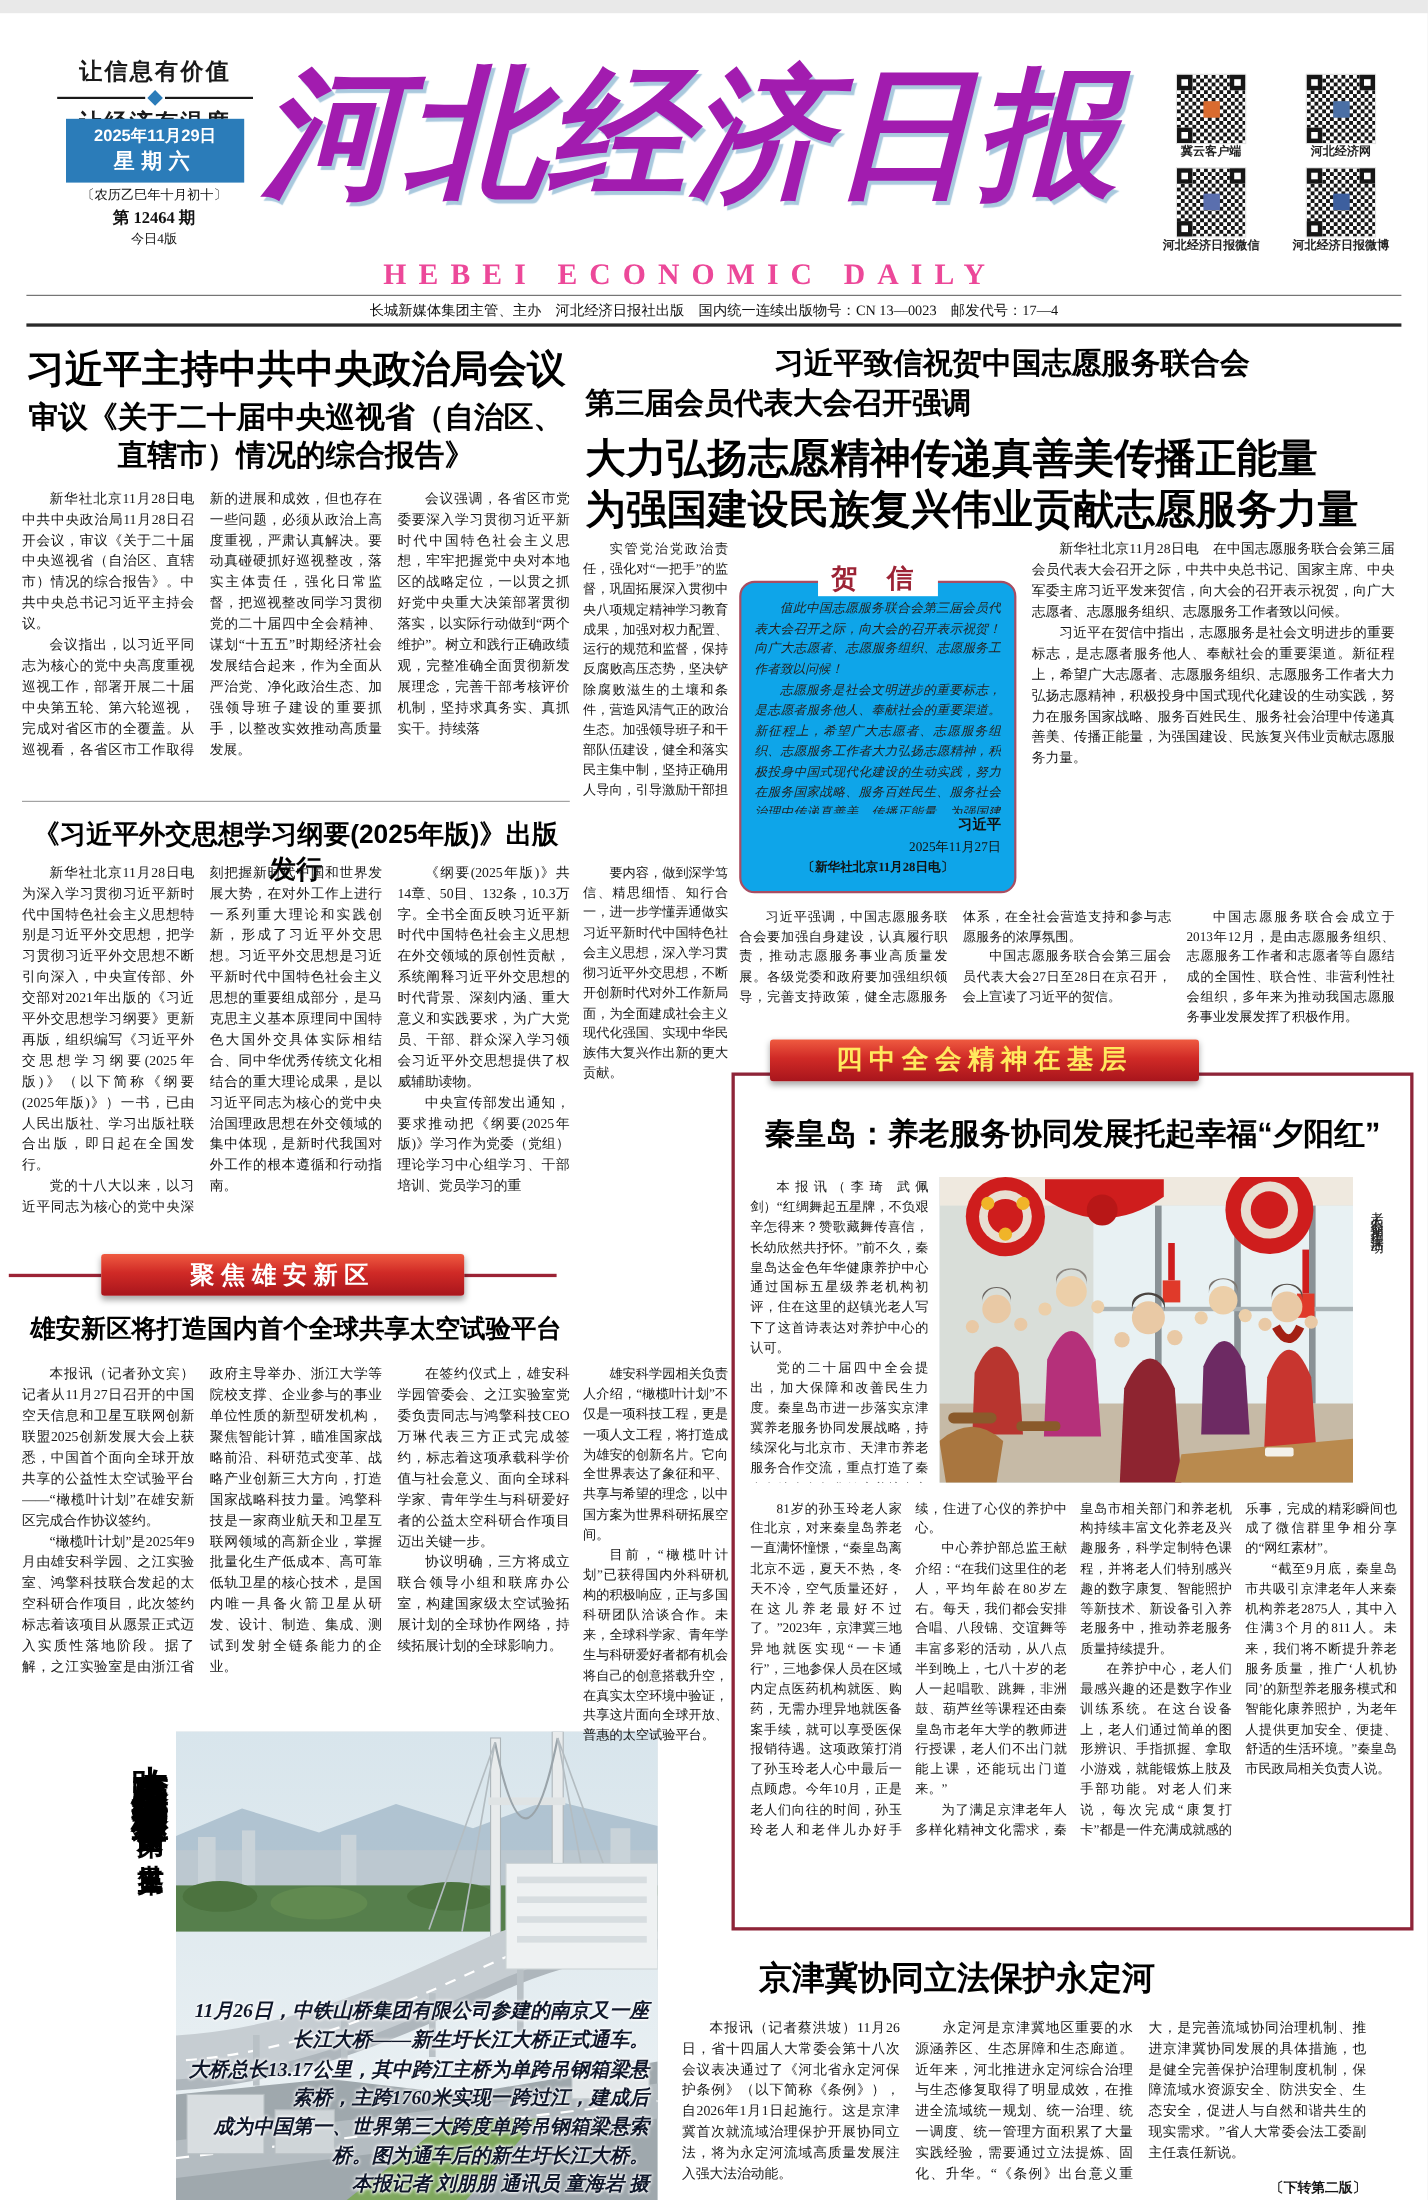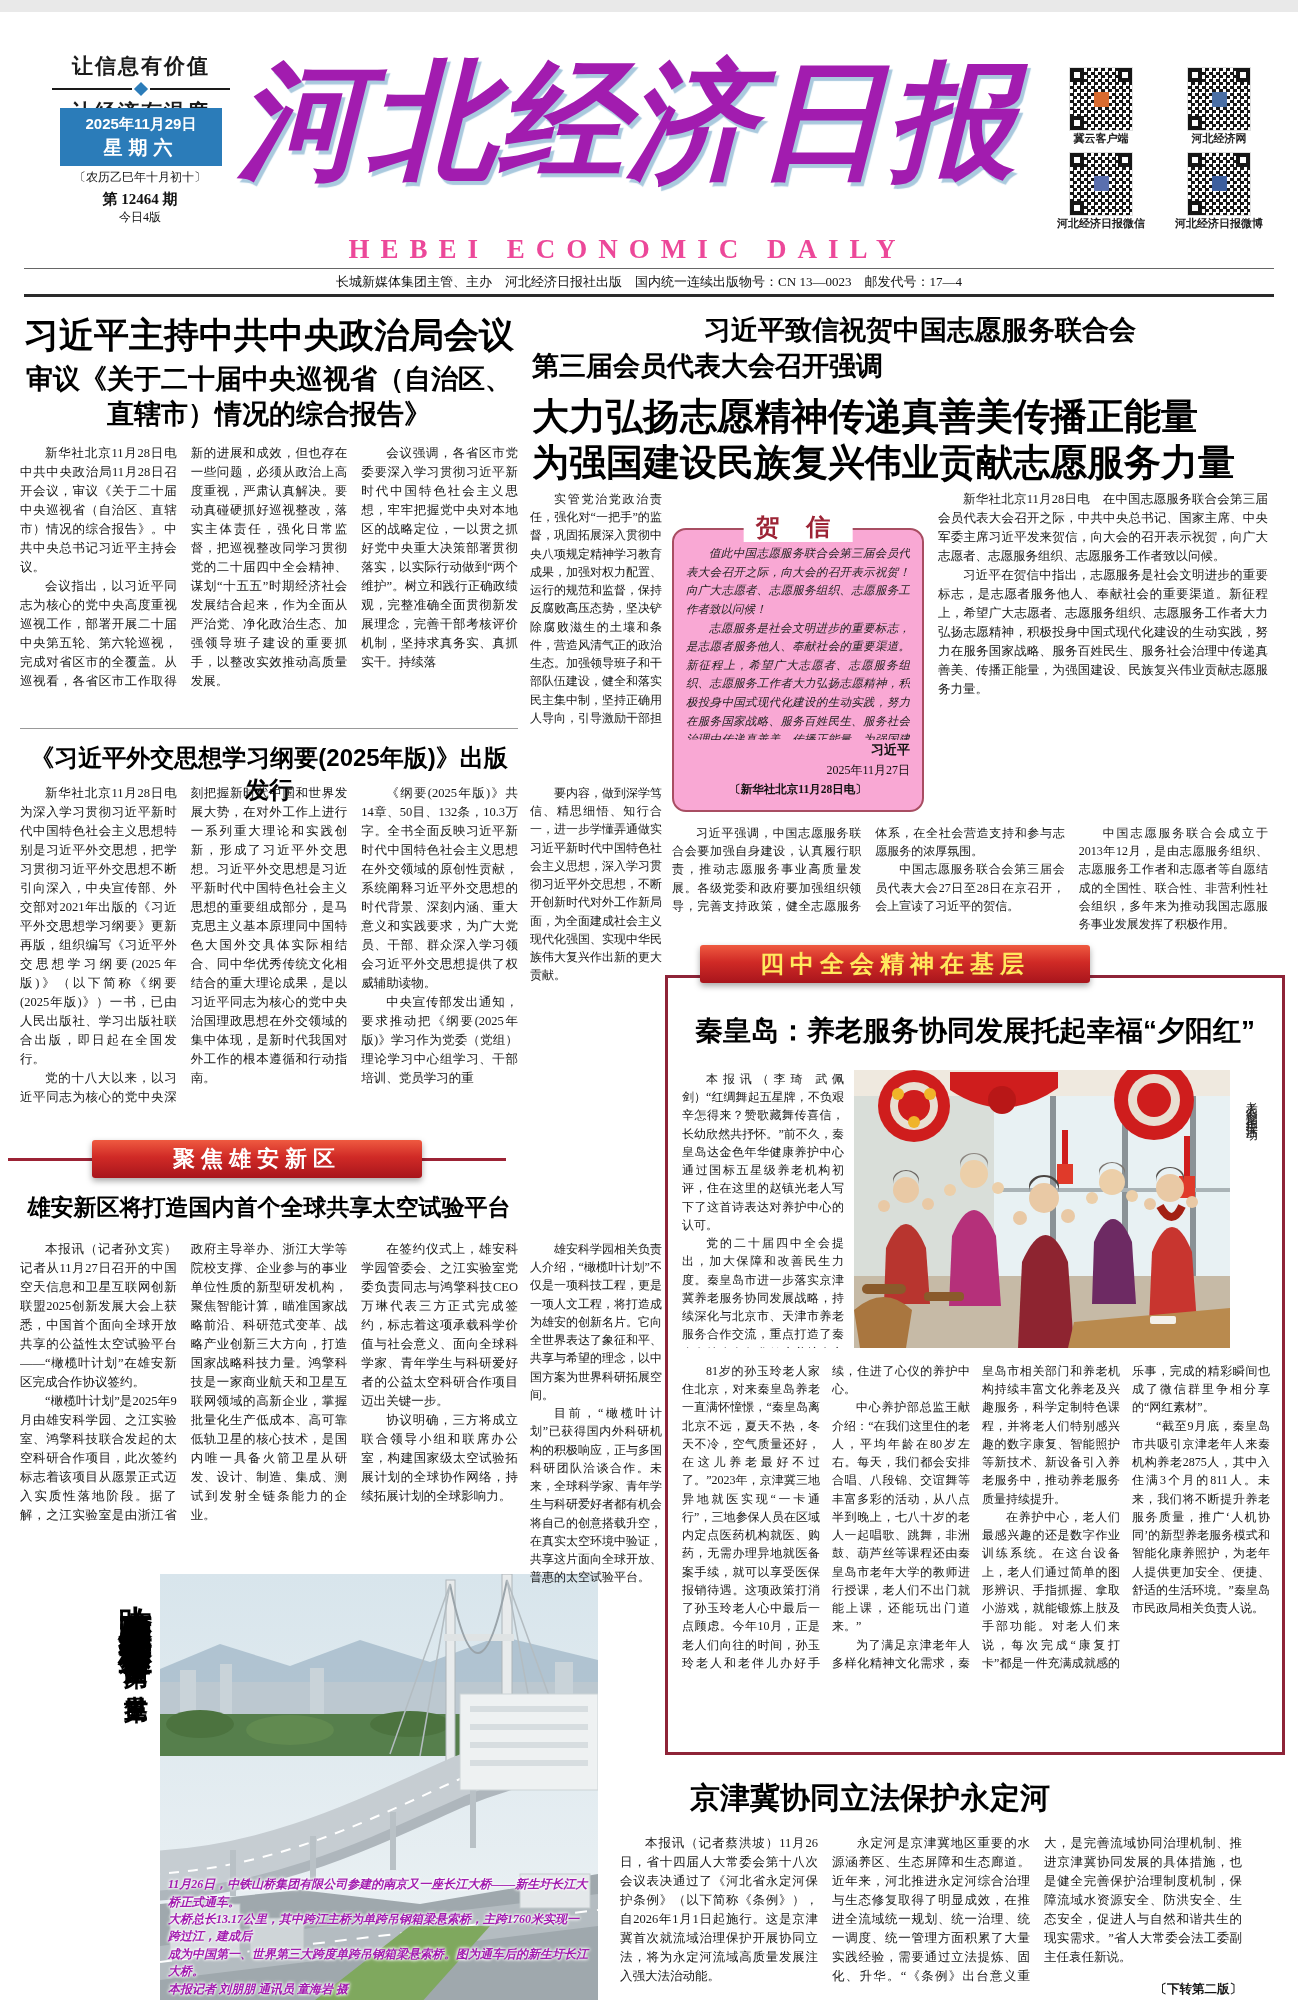--- a/index.html
+++ b/index.html
@@ -39,36 +39,36 @@
   .cols4{column-count:4;column-gap:12px;}
   .divider{height:1px;background:#999;}
   .ribbon{position:relative;height:38px;display:flex;align-items:center;justify-content:center;
           background:linear-gradient(180deg,#ef5a40 0%,#d02a26 45%,#a8151c 100%);
           border-radius:3px;box-shadow:0 3px 6px rgba(0,0,0,.35);}
   .ribbon .rtext{font:900 22px/1 "Liberation Sans",sans-serif;color:#fff;letter-spacing:6px;}
   .ribbon.gold .rtext{color:#ffe95e;font-size:24px;}
   .sideline{flex:1;height:3px;background:#9c2335;}
   .bannerrow{display:flex;align-items:center;gap:0;}
   
-  .letterbox{border:2px solid #a84d62;border-radius:14px;background:#f9a8d4;}
+  .letterbox{border:2px solid #a84d62;border-radius:14px;background:#0ea5e9;}
   .letter-title{position:absolute;top:-17px;left:50%;transform:translateX(-50%);
                 background:#fff;padding:0 12px;color:#9c2335;font:900 24px/1.2 "Liberation Sans",sans-serif;letter-spacing:10px;white-space:nowrap;}
   .letter-body{font-style:italic;font-size:11.5px;line-height:1.62;color:#222;overflow:hidden;}
   .letter-body .para{text-indent:2em;text-align:justify;margin:0;}
   .signright{text-align:right;font:700 13px/1.6 "Liberation Serif",serif;}
   .signcenter{text-align:center;font:700 11.5px/1.6 "Liberation Serif",serif;}
   .qbox{border:3px solid #8e2438;background:#fff;}
   
   .photo{overflow:hidden;background:#dfe6ea;}
   .vcap{writing-mode:vertical-rl;font:12px/1.9 "Liberation Serif",serif;letter-spacing:3px;color:#222;}
   .vtitle{writing-mode:vertical-rl;}
   .vtitle .vmain{font:900 34px/1.18 "Liberation Sans",sans-serif;letter-spacing:3px;color:#000;}
   .vtitle .vsub{font:900 24px/1.3 "Liberation Sans",sans-serif;letter-spacing:2px;color:#000;margin-top:6px;}
-  .bridge-cap{position:absolute;left:8px;right:8px;bottom:6px;text-align:left;
-              font-style:italic;font-weight:700;font-size:12px;line-height:1.45;color:#a21caf;
+  .bridge-cap{position:absolute;left:8px;right:8px;bottom:6px;text-align:right;
+              font-style:italic;font-weight:700;font-size:18px;line-height:1.45;color:#0f172a;
               text-shadow:0 0 3px #fff,0 0 3px #fff,0 0 4px #fff;}
   .turn{ text-align:right;font-weight:700;text-indent:0 !important;}
 </style>
 </head>
 <body>
 
 <div class="page">
 
   <div class="abs" style="left:52px;top:38px;width:178px;">
     <div class="slogan">让信息有价值</div>

